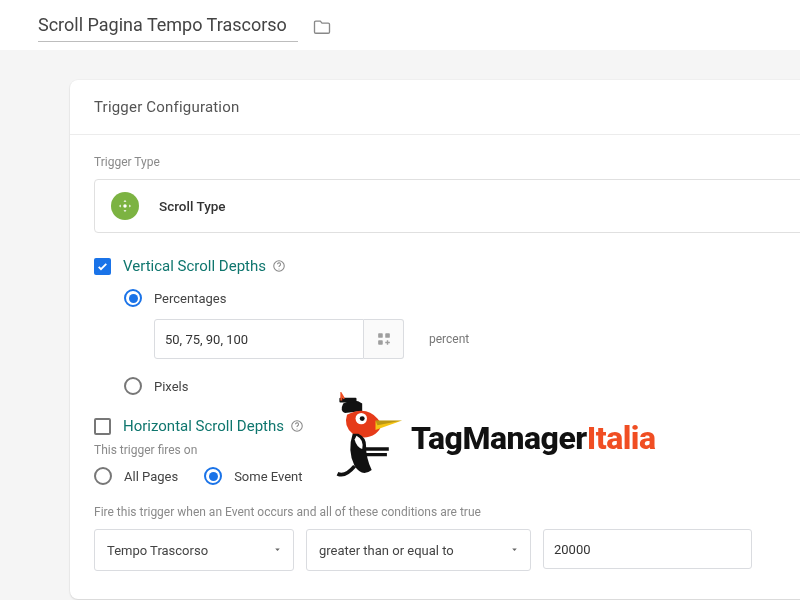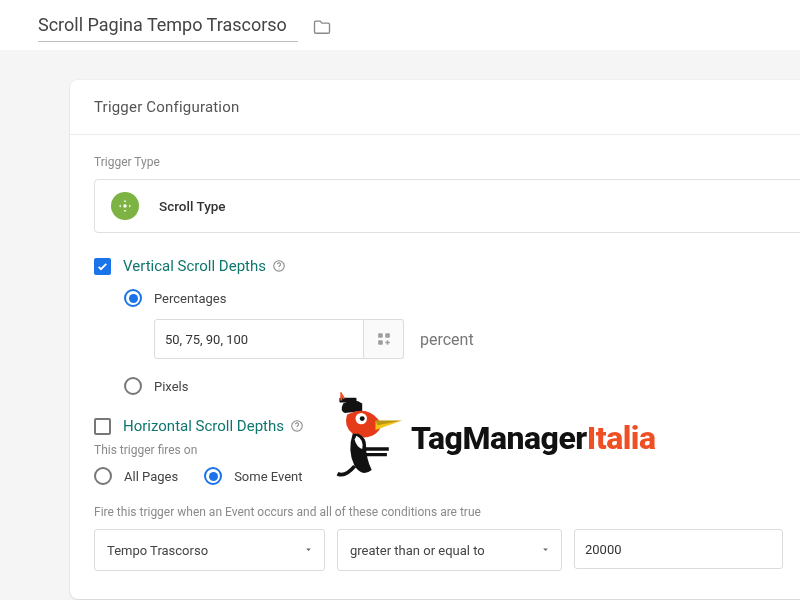--- a/index.html
+++ b/index.html
@@ -49,32 +49,32 @@
     border: 1px solid #dadce0; border-radius: 3px; height: 40px; font-size: 13px;
     padding: 4px 10px; color: #333; background: #fff; outline: none;
   }
   .pct-input { width: 210px; }
   .var-btn {
     width: 40px; height: 40px; border: 1px solid #dadce0; border-left: none;
     border-radius: 0 3px 3px 0; display:flex; align-items:center; justify-content:center;
     color:#9e9e9e; background:#fafafa;
   }
   .pct-row .pct-input { border-radius: 3px 0 0 3px; }
-  .unit-label { font-size: 16px; color: #777; margin-left: 16px; }
+  .unit-label { font-size: 12px; color: #777; margin-left: 25px; }
   .fires-label { font-size: 12px; color: #8a8a8a; margin: 8px 0 10px; }
   .pages-row { display: flex; align-items: center; gap: 26px; margin-bottom: 20px; }
   .cond-label { font-size: 12px; color: #8a8a8a; margin: 6px 0 10px; }
   .cond-row { display: flex; gap: 12px; }
   .select {
     position: relative; border: 1px solid #dadce0; border-radius: 3px; height: 42px;
     display: flex; align-items: center; padding: 0 34px 0 12px; font-size: 13px; color: #444;
     background:#fff;
   }
   .select .chev { position: absolute; right: 10px; color:#666; }
-  .sel1 { width: 231px; }
+  .sel1 { width: 200px; }
   .sel2 { width: 225px; }
   .cond-input { width: 209px; }
   
   .logo-wrap { position: absolute; left: 327px; top: 388px; display:flex; align-items:center; z-index:5;}
   .logo-text { font-size: 32px; font-weight: 800; letter-spacing: -0.5px; }
   .logo-text .tm { color: #111; }
   .logo-text .it { color: #f04e23; }
   .bird { width: 78px; height: 95px; margin-right: 6px; margin-top: 4px;}
 </style>
 </head>

